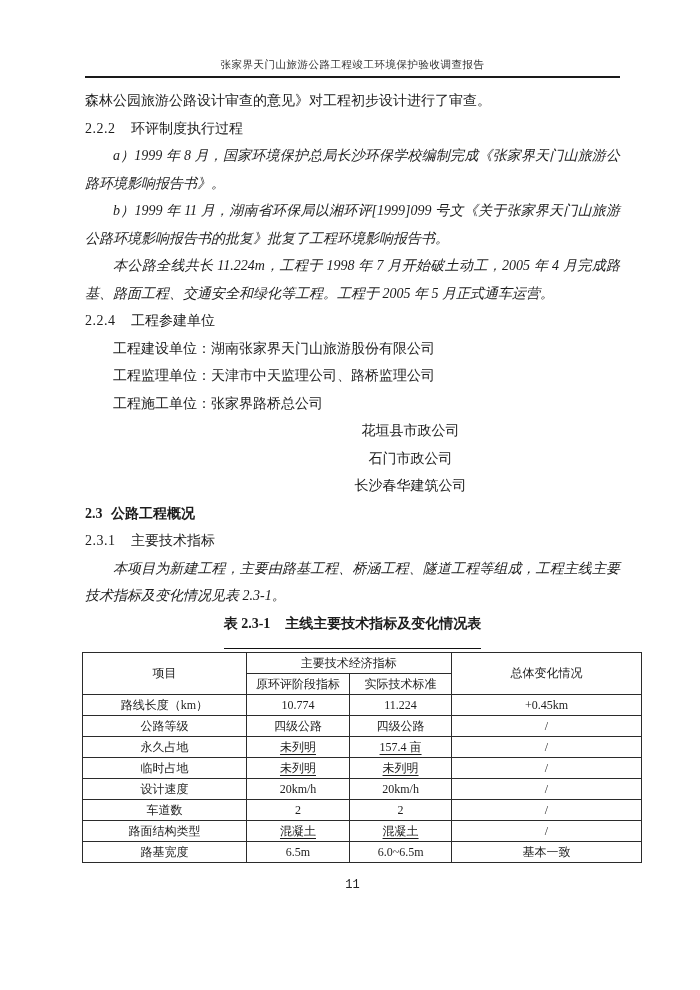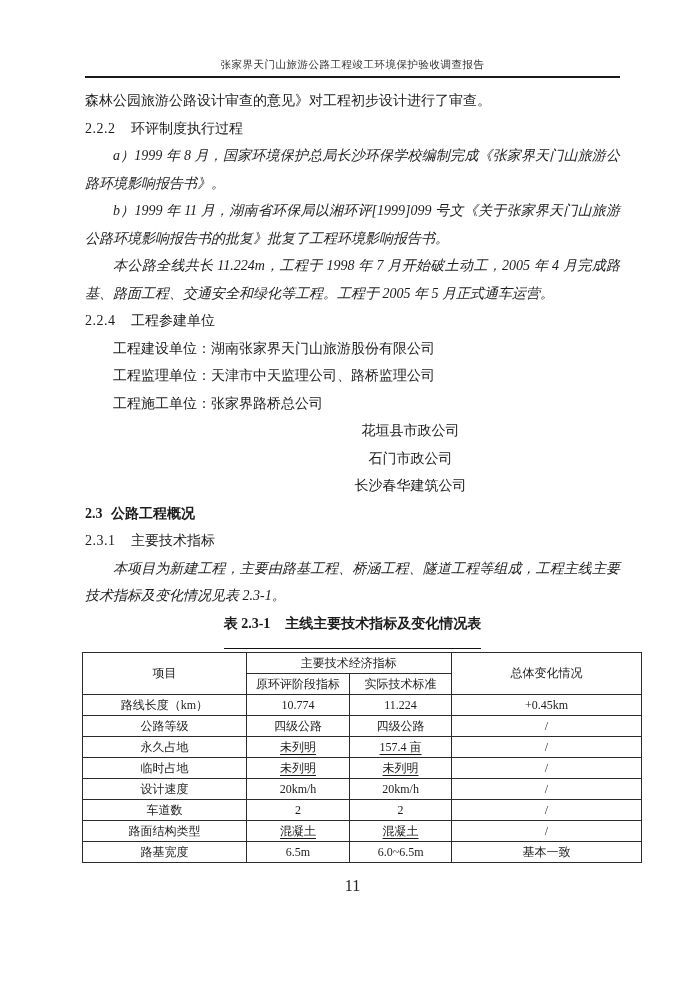--- a/index.html
+++ b/index.html
@@ -51,21 +51,21 @@
     line-height:15px;
   }
   col.c-item{width:29.3%;}
   col.c-eia{width:18.5%;}
   col.c-actual{width:18.2%;}
   col.c-change{width:34%;}
   .u{text-decoration:underline;text-underline-offset:3px;}
   
   .page-number{
     width:535px;text-align:center;margin-top:9px;
-    font-size:16px;color:#222;
+    font-size:12px;color:#222;font-family:Liberation Mono, monospace;
   }
 </style>
 </head>
 <body>
 
 <div class="page">
 
   <div class="running-header">
     <span>张家界天门山旅游公路工程竣工环境保护验收调查报告</span>
   </div>

